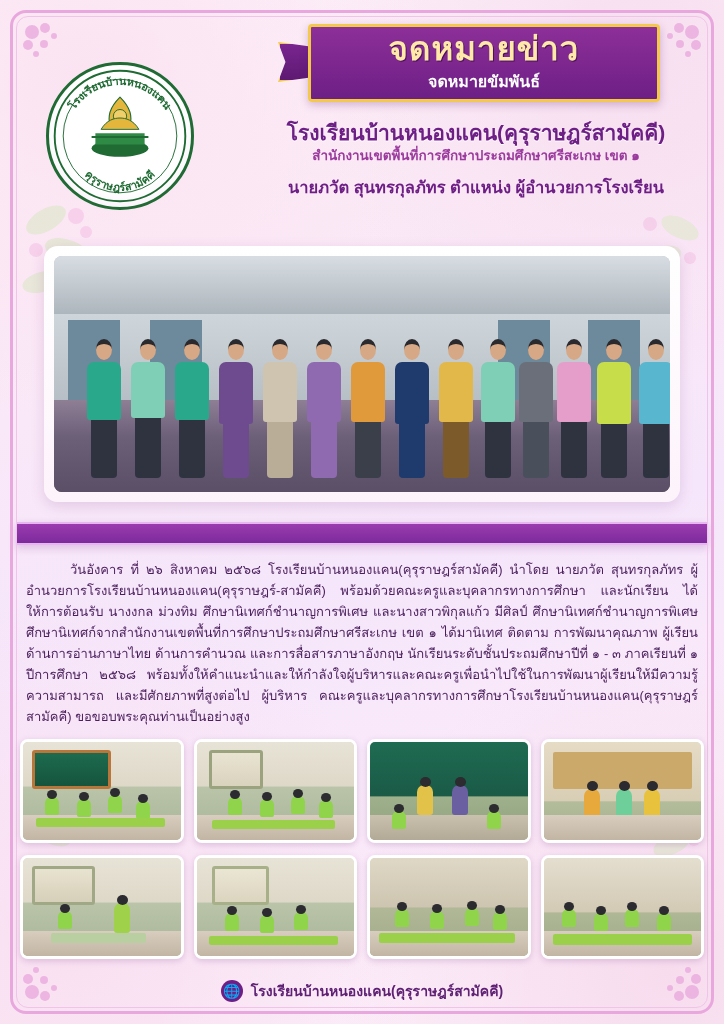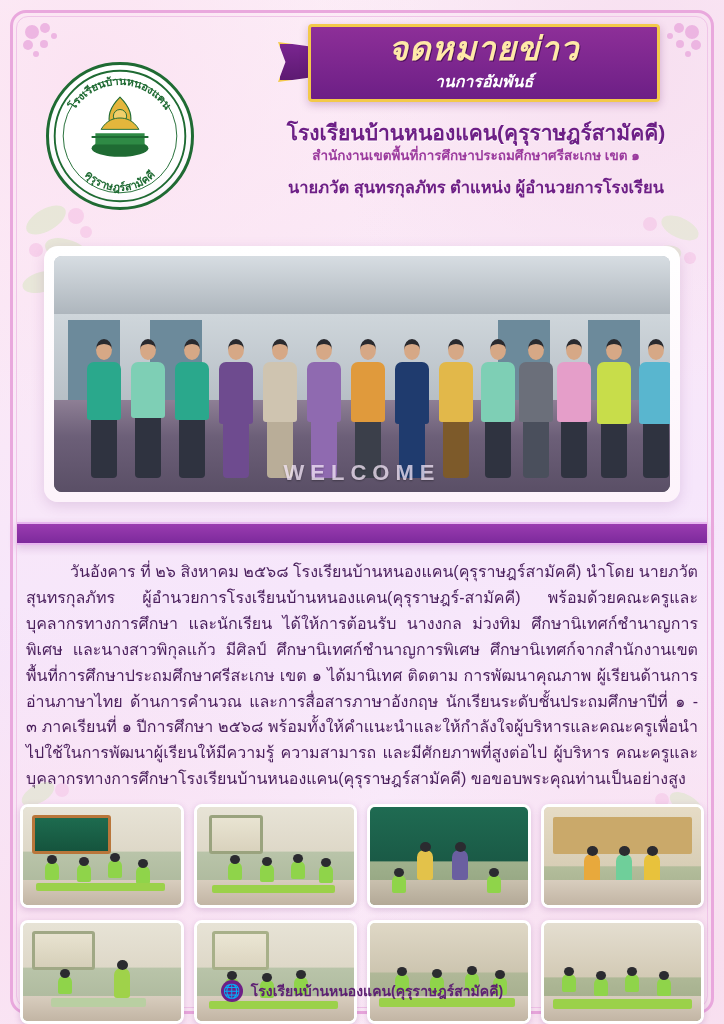--- a/index.html
+++ b/index.html
@@ -63,21 +63,20 @@
 
   .title-banner {
     position: absolute;
     left: 282px; top: 0;
     width: 352px; height: 78px;
     background: linear-gradient(180deg, #8d2f98 0%, #6d1f86 100%);
     border: 3px solid #f3c94a;
     border-radius: 4px;
     display: flex; flex-direction: column; align-items: center; justify-content: center;
     box-shadow: 0 3px 8px rgba(90,20,100,.25);
-    font-style: italic;
   }
   .title-banner .t1 {
     color: #ffe9a8; font-size: 33px; font-weight: 700; line-height: 1.05;
     text-shadow: 1px 1px 0 #4a0f5a;
     letter-spacing: 1px;
   }
   .title-banner .t2 {
     color: #ffffff; font-size: 16px; font-weight: 600; margin-top: 2px;
   }
   .banner-wing {
@@ -175,21 +174,21 @@
     text-shadow: 1px 1px 0 rgba(70,10,85,.5);
   }
   .headline .h2 {
     color: #ffe9a8; font-size: 14.5px; font-weight: 700; margin-top: 3px;
   }
 
   
   .body-text {
     margin: 14px 26px 0 26px;
     color: #4a1f5c;
-    font-size: 16px;
+    font-size: 13px;
     line-height: 1.62;
     text-align: justify;
     text-indent: 0;
   }
   .body-text p { margin: 0; }
   .body-text .indent { display: inline-block; width: 44px; }
 
   
   .grid {
     display: grid;
@@ -368,21 +367,21 @@
         <path d="M -30,2 L 30,2" stroke="#1f6b33" stroke-width="2"></path>
       </g>
     </svg>
   </div>
 
   <div class="banner-wing bw-l"></div>
   <div class="banner-wing bw-r"></div>
 
   <div class="title-banner">
     <div class="t1">จดหมายข่าว</div>
-    <div class="t2">านการอัมพันธ์</div>
+    <div class="t2">จดหมายขัมพันธ์</div>
   </div>
 
   <div class="school-name">โรงเรียนบ้านหนองแคน(คุรุราษฎร์สามัคคี)</div>
   <div class="school-area">สำนักงานเขตพื้นที่การศึกษาประถมศึกษาศรีสะเกษ เขต ๑</div>
   <div class="director">นายภวัต สุนทรกุลภัทร  ตำแหน่ง ผู้อำนวยการโรงเรียน</div>
 </div>
 
 <div class="hero-wrap">
   <div class="hero">
     <div class="ceiling"></div>
@@ -457,21 +456,20 @@
           <div class="head"></div>
           <div class="body" style="height:62px;background:#c8dd4a"></div>
           <div class="legs" style="height:54px;background:#2f3340"></div>
         </div>
       <div class="p" style="left:582px;">
           <div class="head"></div>
           <div class="body" style="height:62px;background:#59b6cf"></div>
           <div class="legs" style="height:54px;background:#2f3340"></div>
         </div>
     </div>
-    <div class="welcome">WELCOME</div>
   </div>
 </div>
 
 <div class="headline">
 </div>
 
 <div class="body-text">
   <p><span class="indent"></span><span>วันอังคาร ที่ ๒๖ สิงหาคม ๒๕๖๘ โรงเรียนบ้านหนองแคน(คุรุราษฎร์สามัคคี) นำโดย นายภวัต สุนทรกุลภัทร ผู้อำนวยการโรงเรียนบ้านหนองแคน(คุรุราษฎร์-สามัคคี) พร้อมด้วยคณะครูและบุคลากรทางการศึกษา และนักเรียน ได้ให้การต้อนรับ นางงกล ม่วงทิม ศึกษานิเทศก์ชำนาญการพิเศษ และนางสาวพิกุลแก้ว มีศิลป์ ศึกษานิเทศก์ชำนาญการพิเศษ ศึกษานิเทศก์จากสำนักงานเขตพื้นที่การศึกษาประถมศึกษาศรีสะเกษ เขต ๑ ได้มานิเทศ ติดตาม การพัฒนาคุณภาพ ผู้เรียนด้านการอ่านภาษาไทย ด้านการคำนวณ และการสื่อสารภาษาอังกฤษ นักเรียนระดับชั้นประถมศึกษาปีที่ ๑ - ๓ ภาคเรียนที่ ๑ ปีการศึกษา ๒๕๖๘ พร้อมทั้งให้คำแนะนำและให้กำลังใจผู้บริหารและคณะครูเพื่อนำไปใช้ในการพัฒนาผู้เรียนให้มีความรู้ ความสามารถ และมีศักยภาพที่สูงต่อไป ผู้บริหาร คณะครูและบุคลากรทางการศึกษาโรงเรียนบ้านหนองแคน(คุรุราษฎร์สามัคคี) ขอขอบพระคุณท่านเป็นอย่างสูง</span></p>
 </div>
 

